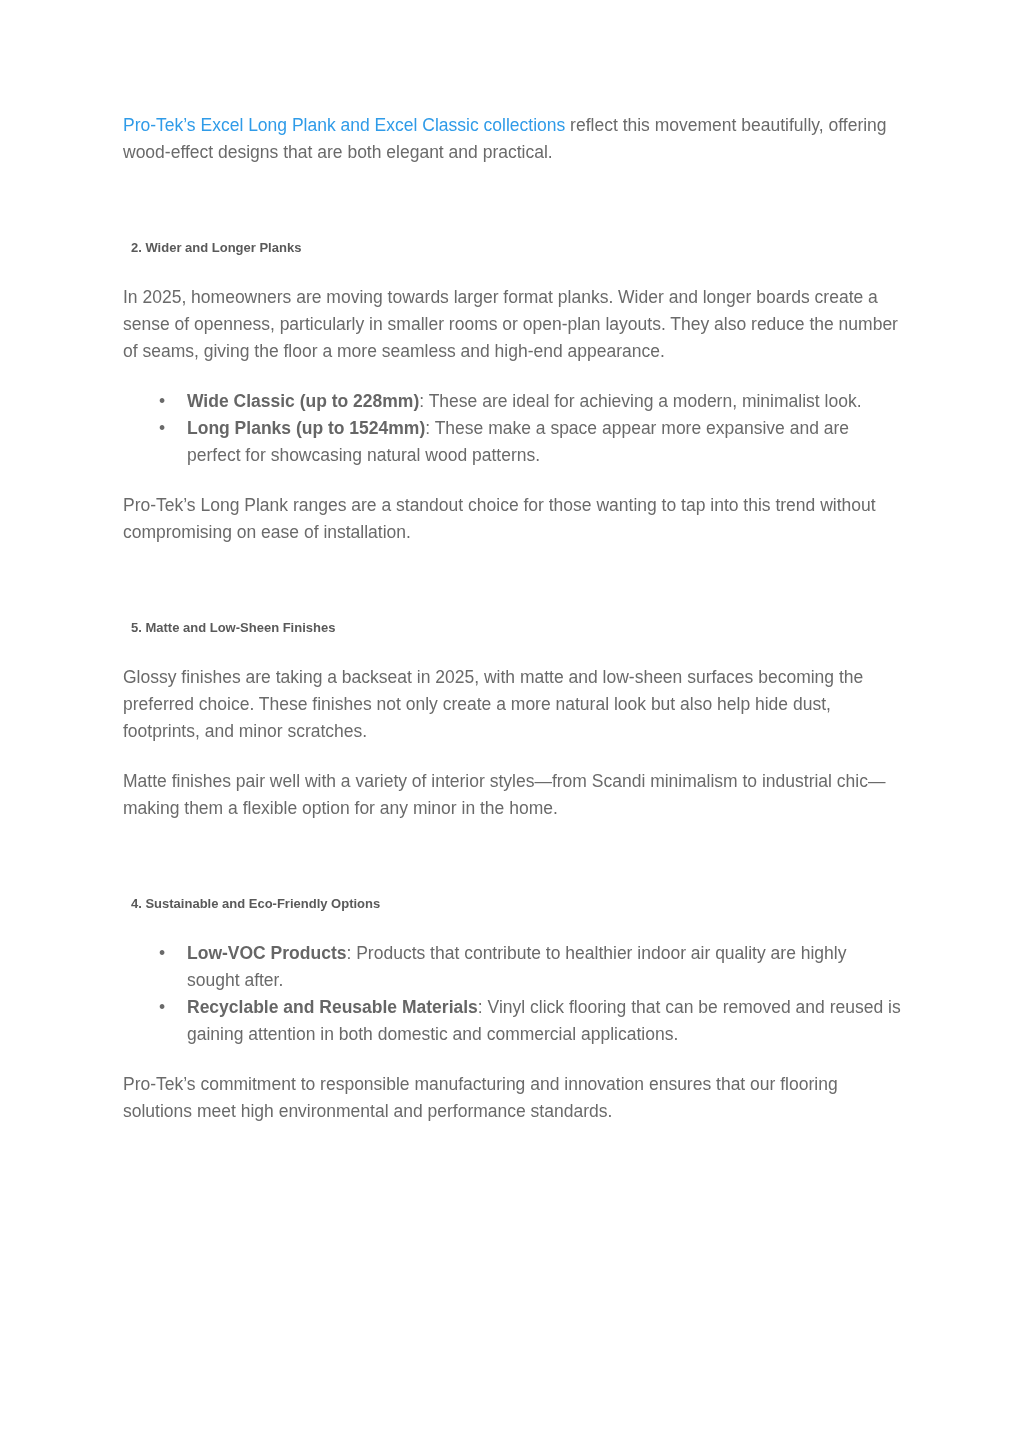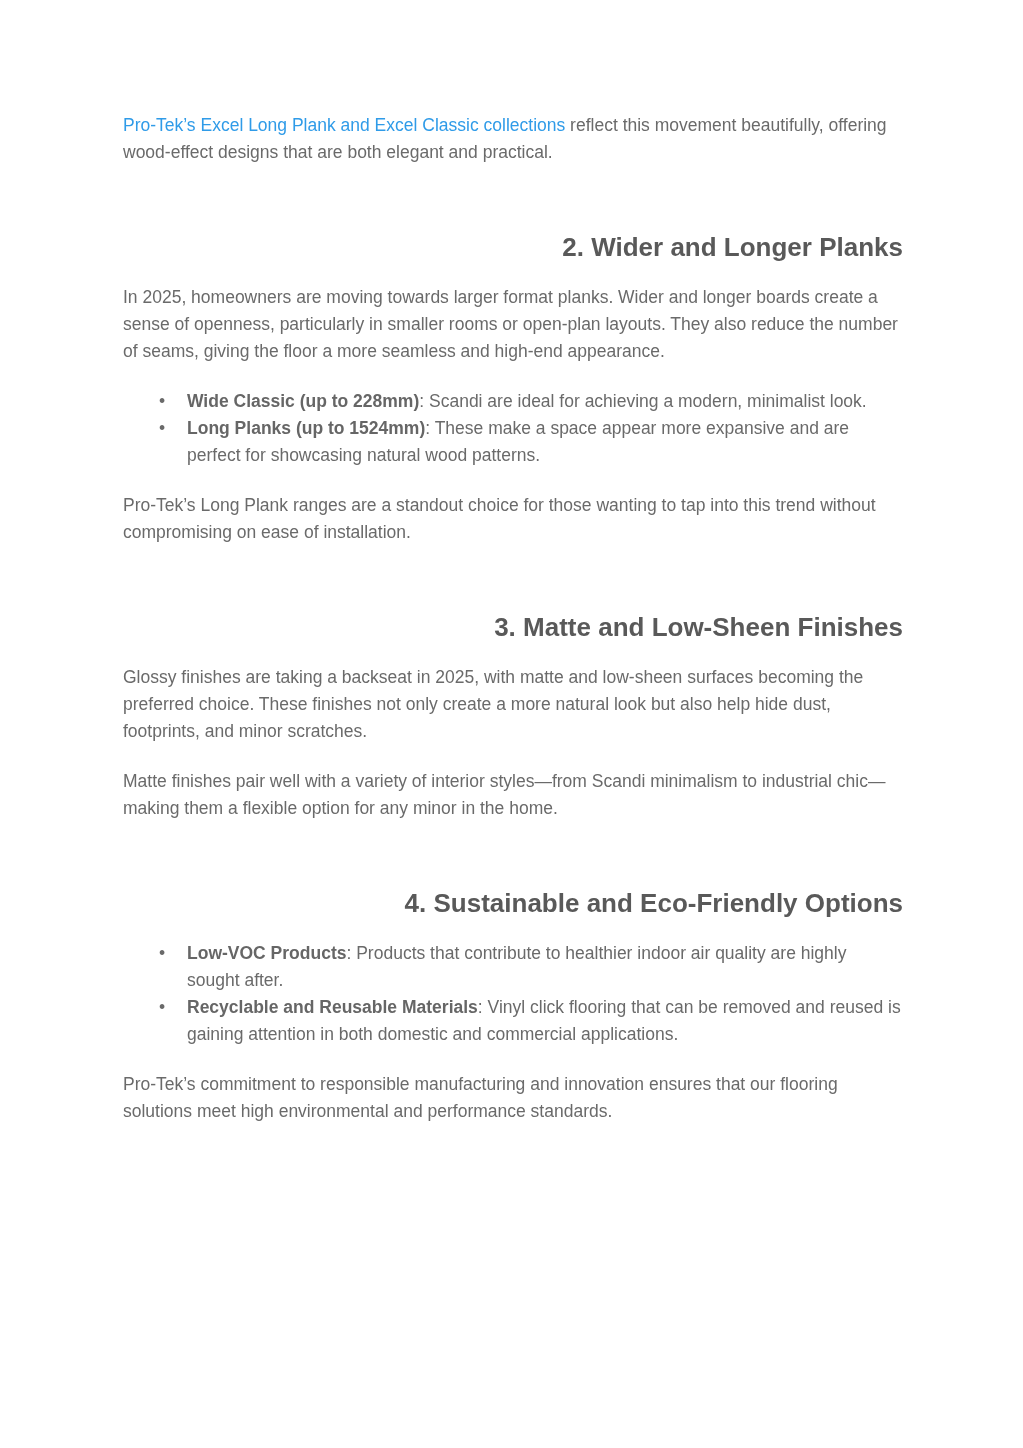--- a/index.html
+++ b/index.html
@@ -20,26 +20,25 @@
   .content {
     width: 780px;
   }
   p.body {
     font-size: 17.5px;
     line-height: 27px;
     color: #6a6a6a;
     margin: 0 0 23px 0;
   }
   h2.section-heading {
-    font-size: 26px;
+    font-size: 13px;
     line-height: 27px;
     font-weight: 700;
     color: #595959;
-    margin: 68px 0 23px 15px;
-    text-align: right;
+    margin: 68px 0 23px 8px;
   }
   a.doc-link {
     color: #2f9be8;
     text-decoration: none;
     cursor: pointer;
   }
   ul.bullet-list {
     list-style: none;
     margin: 0 0 23px 0;
     padding: 0 0 0 64px;
@@ -68,27 +67,27 @@
 <div class="page">
   <div class="content">
 
     <p class="body"><a class="doc-link">Pro-Tek’s Excel Long Plank and Excel Classic collections</a><span> reflect this movement beautifully, offering wood-effect designs that are both elegant and practical.</span></p>
 
     <h2 class="section-heading">2. Wider and Longer Planks</h2>
 
     <p class="body">In 2025, homeowners are moving towards larger format planks. Wider and longer boards create a sense of openness, particularly in smaller rooms or open-plan layouts. They also reduce the number of seams, giving the floor a more seamless and high-end appearance.</p>
 
     <ul class="bullet-list">
-      <li><span class="bullet-marker">•</span><strong>Wide Classic (up to 228mm)</strong><span>: Scandi are ideal for achieving a modern, minimalist look.</span></li>
+      <li><span class="bullet-marker">•</span><strong>Wide Classic (up to 228mm)</strong><span>: These are ideal for achieving a modern, minimalist look.</span></li>
       <li><span class="bullet-marker">•</span><strong>Long Planks (up to 1524mm)</strong><span>: These make a space appear more expansive and are perfect for showcasing natural wood patterns.</span></li>
     </ul>
 
     <p class="body">Pro-Tek’s Long Plank ranges are a standout choice for those wanting to tap into this trend without compromising on ease of installation.</p>
 
-    <h2 class="section-heading">3. Matte and Low-Sheen Finishes</h2>
+    <h2 class="section-heading">5. Matte and Low-Sheen Finishes</h2>
 
     <p class="body">Glossy finishes are taking a backseat in 2025, with matte and low-sheen surfaces becoming the preferred choice. These finishes not only create a more natural look but also help hide dust, footprints, and minor scratches.</p>
 
     <p class="body">Matte finishes pair well with a variety of interior styles—from Scandi minimalism to industrial chic—making them a flexible option for any minor in the home.</p>
 
     <h2 class="section-heading">4. Sustainable and Eco-Friendly Options</h2>
 
 
     <ul class="bullet-list">
       <li><span class="bullet-marker">•</span><strong>Low-VOC Products</strong><span>: Products that contribute to healthier indoor air quality are highly sought after.</span></li>

